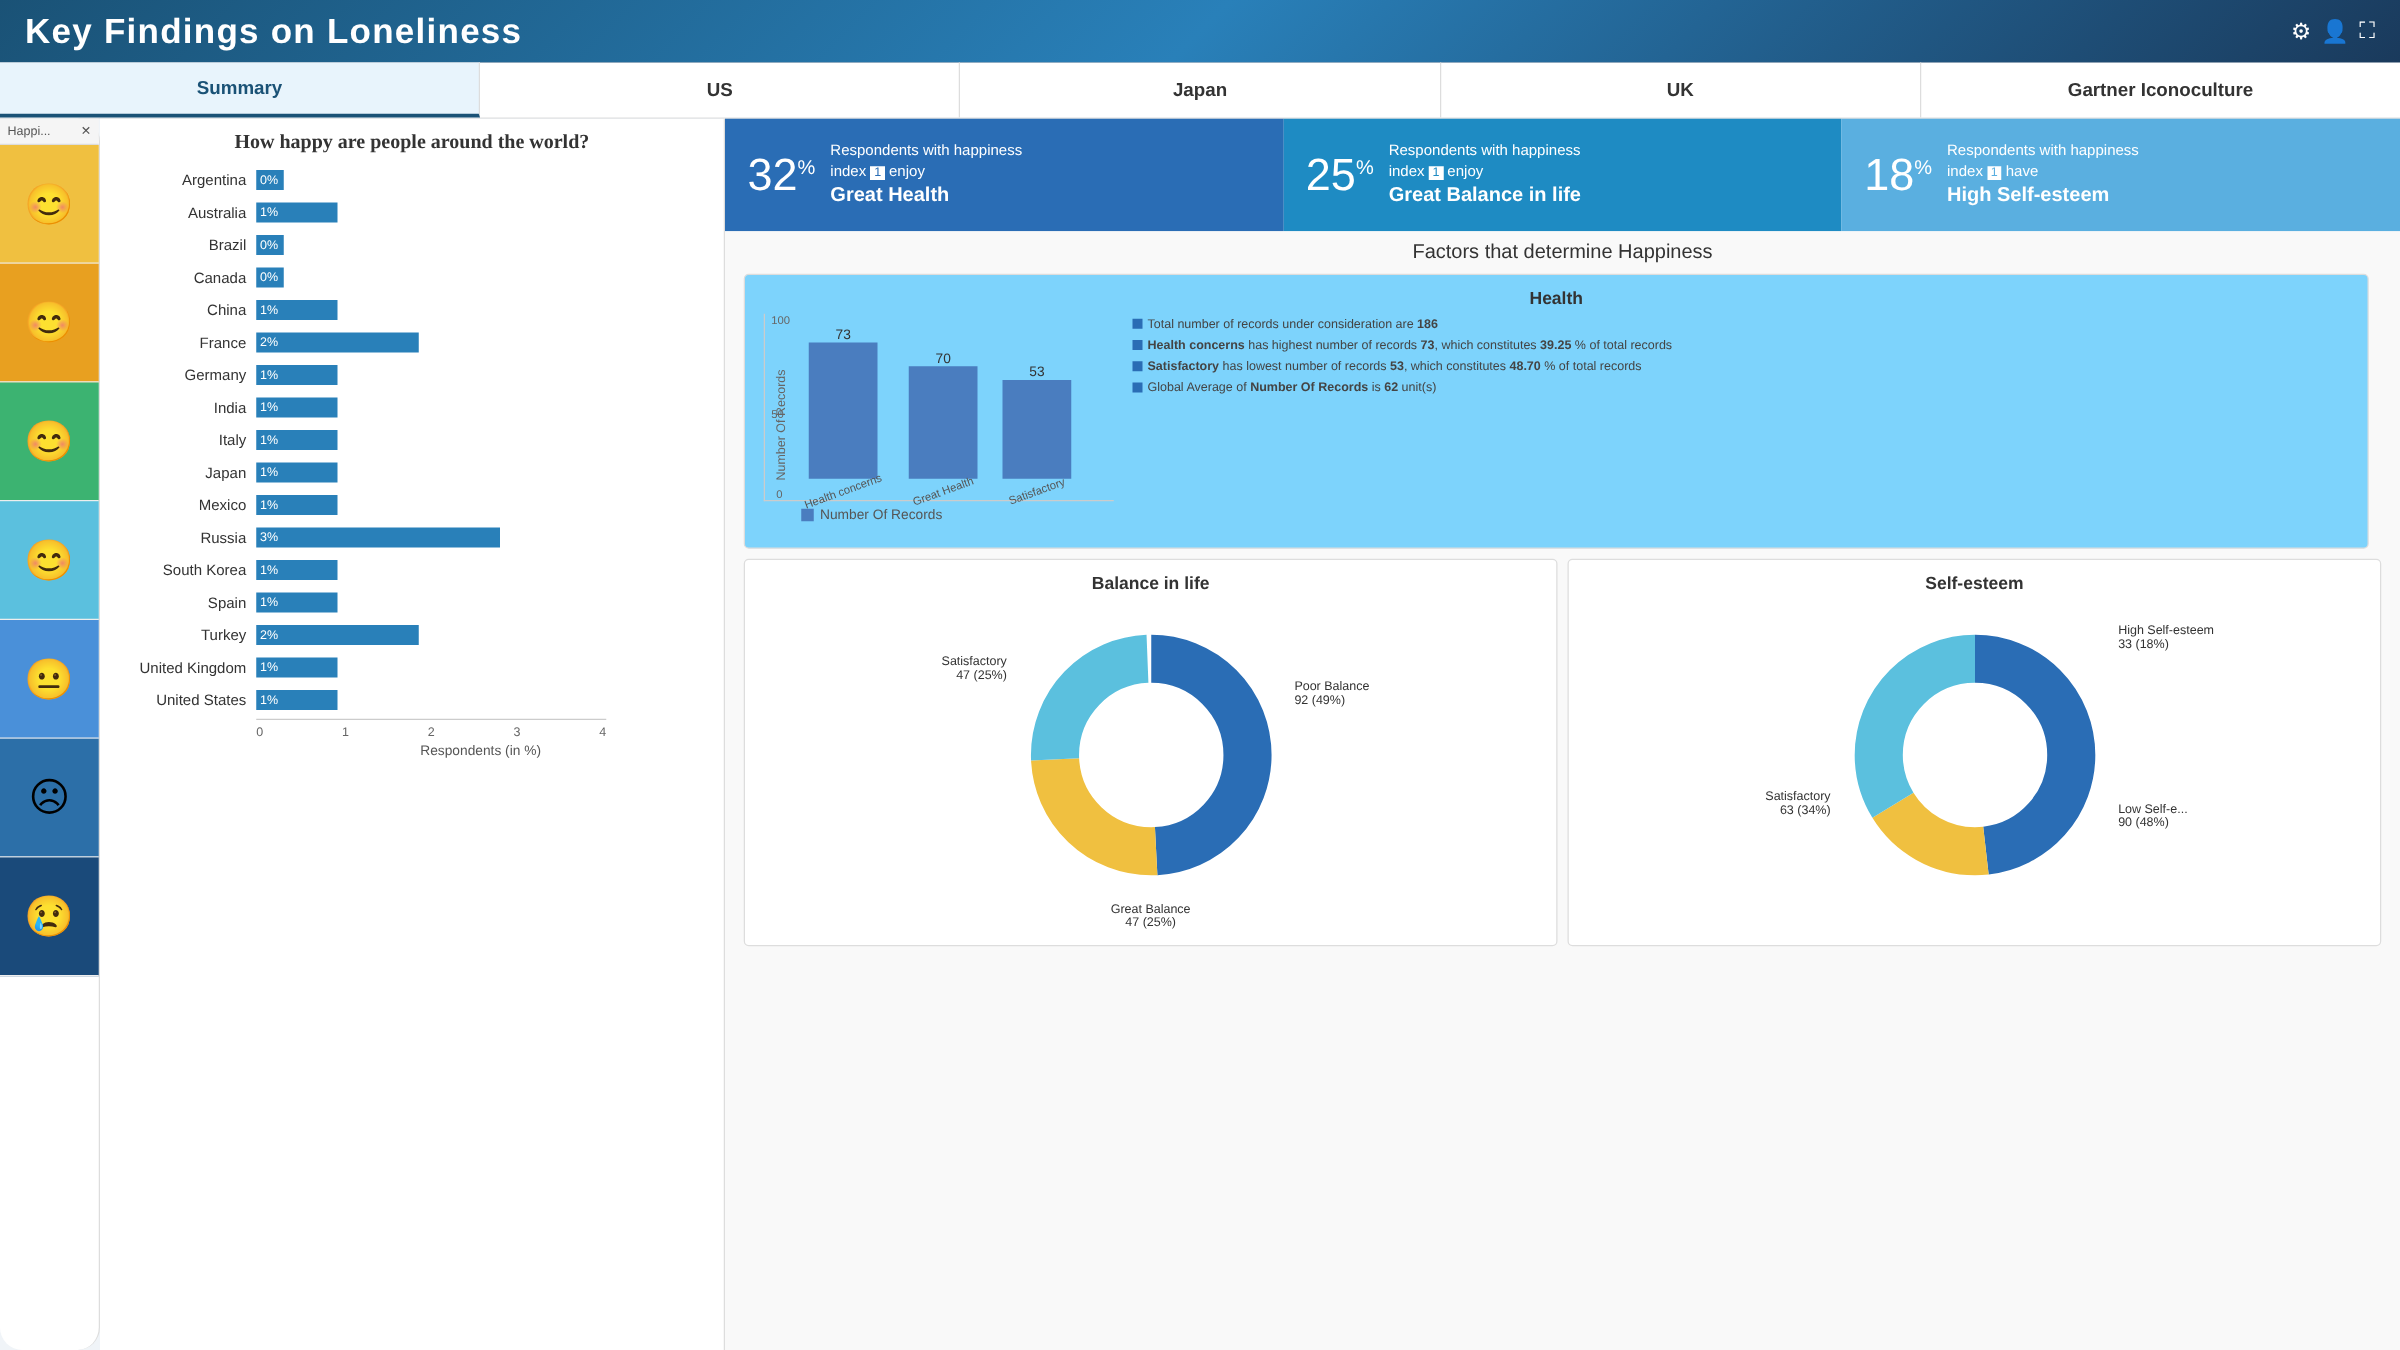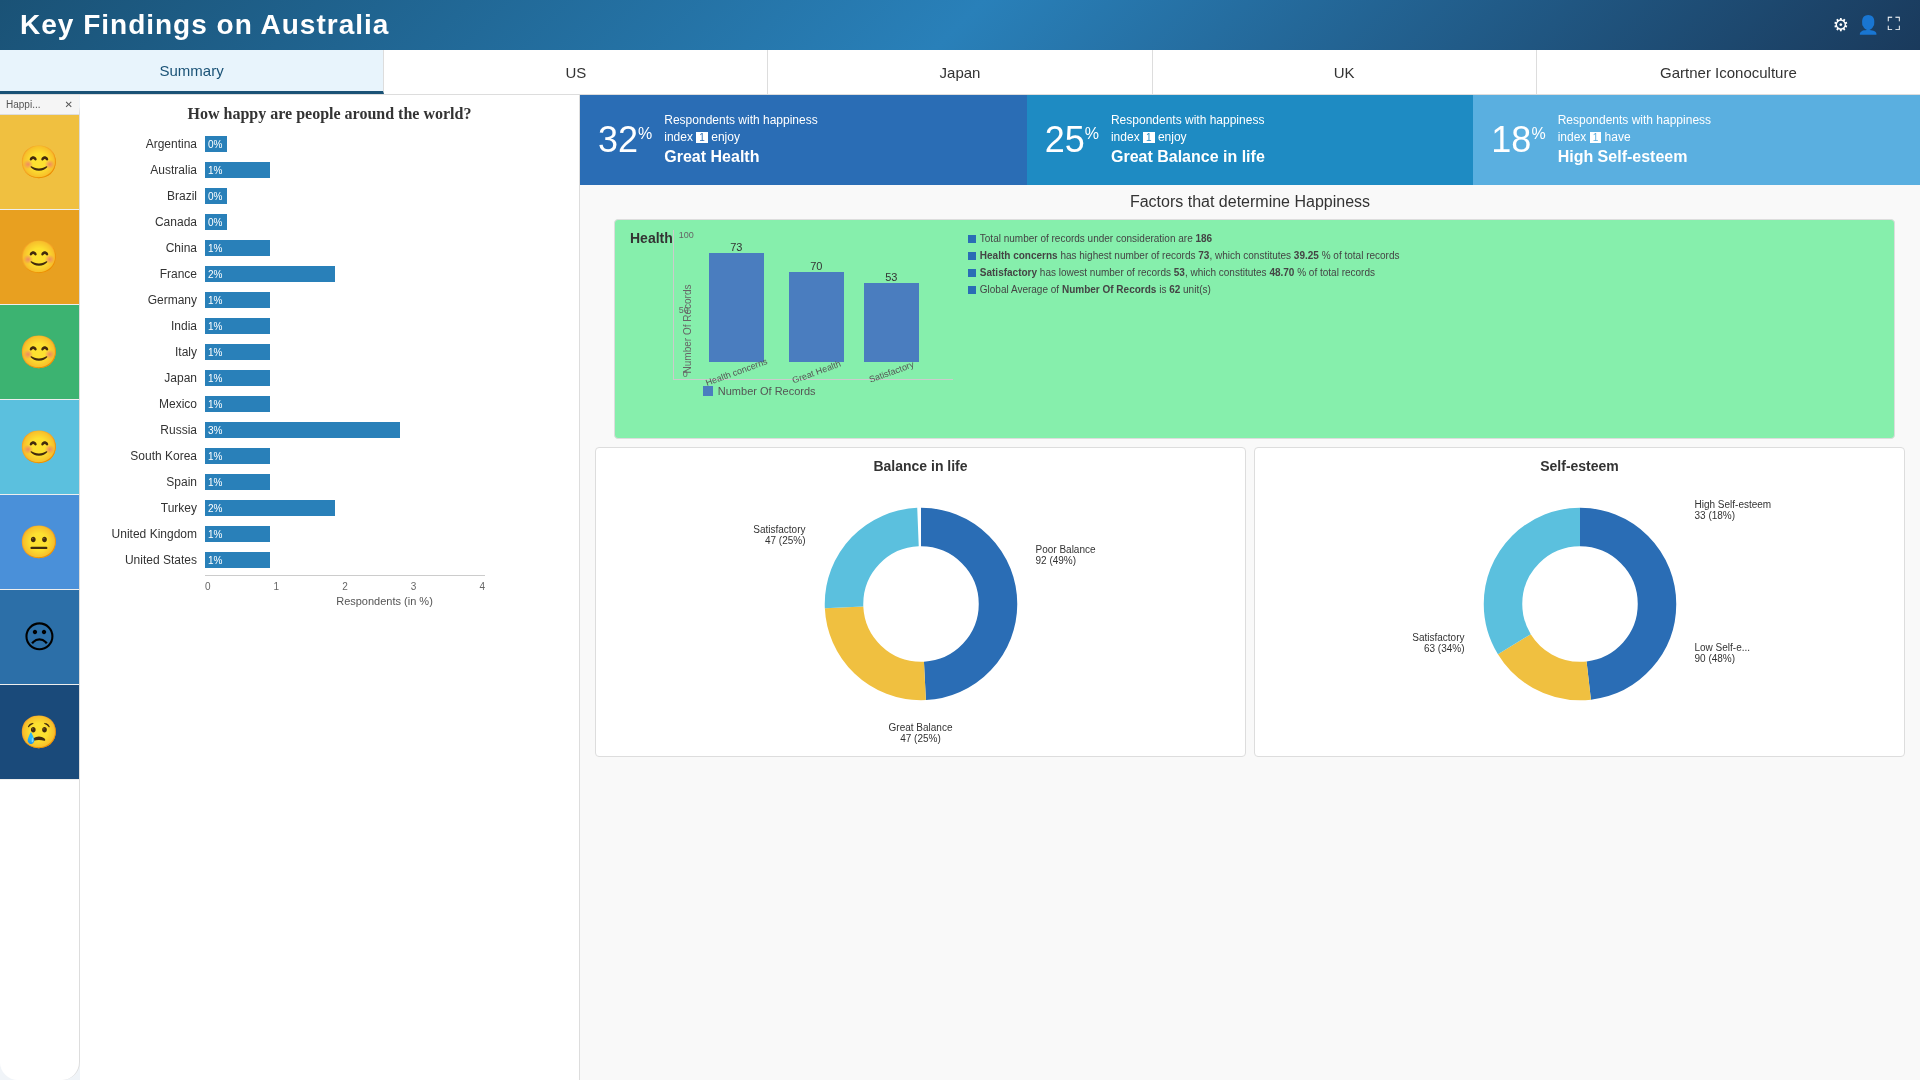--- a/index.html
+++ b/index.html
@@ -25,21 +25,21 @@
       background: #fff;
       border-bottom: 1px solid #ddd;
       height: 45px;
     }
     .nav-tab {
       flex: 1;
       display: flex;
       align-items: center;
       justify-content: center;
       font-size: 15px;
-      font-weight: 400;
+      font-weight: 700;
       color: #333;
       cursor: pointer;
       border-right: 1px solid #ddd;
       padding: 17px 10px;
     }
     .nav-tab:last-child { border-right: none; }
     .nav-tab.active { background: #e8f4fc; color: #1a5276; border-bottom: 3px solid #1a5276; }
 
     #main-content {
       display: flex;
@@ -239,21 +239,21 @@
       font-size: 14px;
       color: #333;
       text-align: center;
       margin-bottom: 5px;
     }
   </style>
 </head>
 <body>
 
 <div id="header">
-  <h1>Key Findings on Australia</h1>
+  <h1>Key Findings on Loneliness</h1>
   <div style="display:flex;gap:8px;color:#fff;font-size:18px;">
     <span>⚙</span>
     <span>👤</span>
     <span>⛶</span>
   </div>
 </div>
 
 <div id="nav-tabs">
   <div class="nav-tab active">Summary</div>
   <div class="nav-tab">US</div>
@@ -454,21 +454,21 @@
           <span>index</span> <span style="background:#fff;color:#5aafe0;padding:0 3px;font-size:10px;">1</span> <span>have</span><br>
           <span class="stat-highlight">High Self-esteem</span>
         </div>
       </div>
     </div>
 
     <div id="factors-section">
       <div id="factors-title">Factors that determine Happiness</div>
 
       <div style="display:flex;gap:8px;height:220px;margin-bottom:8px;">
-        <div id="health-chart" style="flex:1;background:#86efac;border:1px solid #ddd;border-radius:4px;padding:10px 15px;display:flex;flex-direction:row;margin-left:19px;">
+        <div id="health-chart" style="flex:1;background:#7dd3fc;border:1px solid #ddd;border-radius:4px;padding:10px 15px;display:flex;flex-direction:column;">
           <h3 style="text-align:center;font-size:14px;color:#333;margin-bottom:5px;">Health</h3>
           <div style="display:flex;flex:1;">
             <div style="position:relative;width:280px;">
 
               <div style="position:absolute;left:-30px;top:50%;transform:translateY(-50%) rotate(-90deg);font-size:10px;color:#666;white-space:nowrap;">Number Of Records</div>
               <div style="display:flex;align-items:flex-end;height:150px;padding-left:30px;padding-right:5px;border-left:1px solid #ccc;border-bottom:1px solid #ccc;position:relative;">
                 <div style="position:absolute;left:5px;top:0;font-size:9px;color:#666;">100</div>
                 <div style="position:absolute;left:5px;top:50%;font-size:9px;color:#666;">50</div>
                 <div style="position:absolute;left:9px;bottom:0;font-size:9px;color:#666;">0</div>
 

